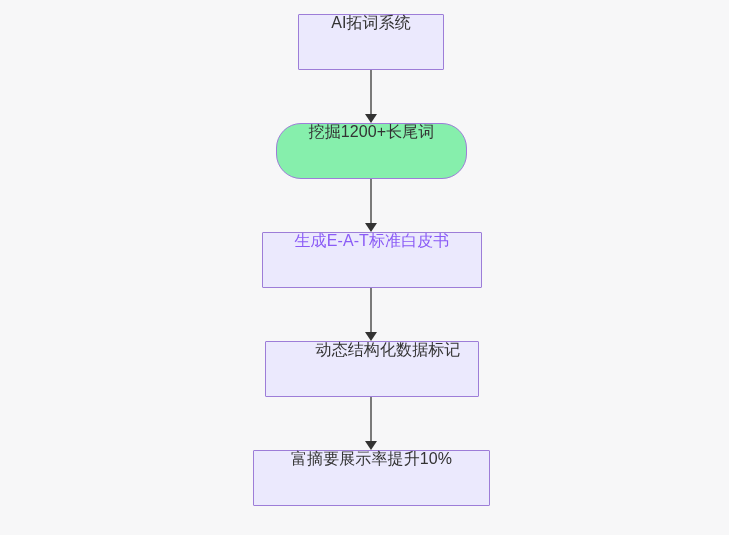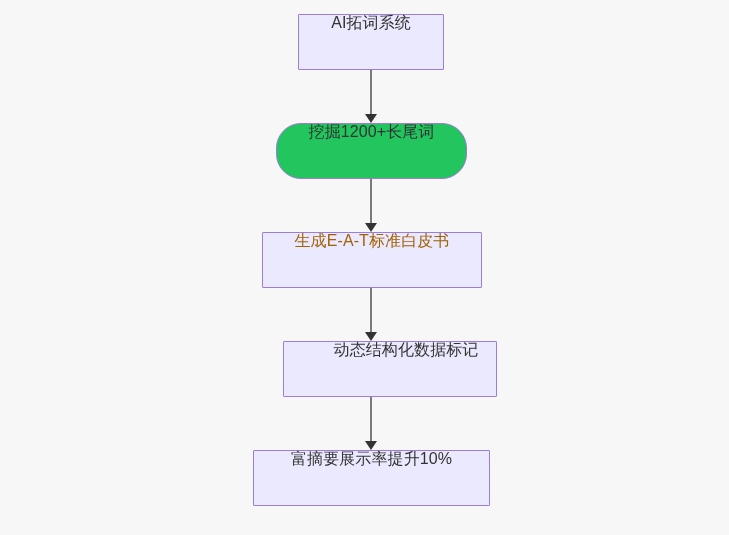--- a/index.html
+++ b/index.html
@@ -67,39 +67,39 @@
 
   <div class="node" style="left: 298px; top: 14px; width: 146px; height: 56px; background: rgb(235, 233, 253); border-color: rgb(157, 125, 216);">
     <span class="node-label" style="color: rgb(51, 51, 51);">AI拓词系统</span>
   </div>
 
   <div class="edge" style="left: 362px; top: 70px; height: 53px;">
     <div class="edge-line" style="height: 44px; background: rgb(122, 122, 122);"></div>
     <div class="edge-head" style="top: 44px; border-top-color: rgb(51, 51, 51);"></div>
   </div>
 
-  <div class="node" style="left: 276px; top: 123px; width: 191px; height: 56px; background: #22c55e; border-color: rgb(157, 125, 216); border-radius: 25px;">
+  <div class="node" style="left: 276px; top: 123px; width: 191px; height: 56px; background: #86efac; border-color: rgb(157, 125, 216); border-radius: 25px;">
     <span class="node-label" style="color: rgb(51, 51, 51);">挖掘1200+长尾词</span>
   </div>
 
   <div class="edge" style="left: 362px; top: 179px; height: 53px;">
     <div class="edge-line" style="height: 44px; background: rgb(122, 122, 122);"></div>
     <div class="edge-head" style="top: 44px; border-top-color: rgb(51, 51, 51);"></div>
   </div>
 
   <div class="node" style="left: 262px; top: 232px; width: 220px; height: 56px; background: rgb(235, 233, 253); border-color: rgb(157, 125, 216);">
-    <span class="node-label" style="color: #a16207;">生成E-A-T标准白皮书</span>
+    <span class="node-label" style="color: #8b5cf6;">生成E-A-T标准白皮书</span>
   </div>
 
   <div class="edge" style="left: 362px; top: 288px; height: 53px;">
     <div class="edge-line" style="height: 44px; background: rgb(122, 122, 122);"></div>
     <div class="edge-head" style="top: 44px; border-top-color: rgb(51, 51, 51);"></div>
   </div>
 
-  <div class="node" style="left: 283px; top: 341px; width: 214px; height: 56px; background: rgb(235, 233, 253); border-color: rgb(157, 125, 216); padding-left: 32px;">
+  <div class="node" style="left: 265px; top: 341px; width: 214px; height: 56px; background: rgb(235, 233, 253); border-color: rgb(157, 125, 216); padding-left: 32px;">
     <span class="node-label" style="color: rgb(51, 51, 51);">动态结构化数据标记</span>
   </div>
 
   <div class="edge" style="left: 362px; top: 397px; height: 53px;">
     <div class="edge-line" style="height: 44px; background: rgb(122, 122, 122);"></div>
     <div class="edge-head" style="top: 44px; border-top-color: rgb(51, 51, 51);"></div>
   </div>
 
   <div class="node" style="left: 253px; top: 450px; width: 237px; height: 56px; background: rgb(235, 233, 253); border-color: rgb(157, 125, 216);">
     <span class="node-label" style="color: rgb(51, 51, 51);">富摘要展示率提升10%</span>

